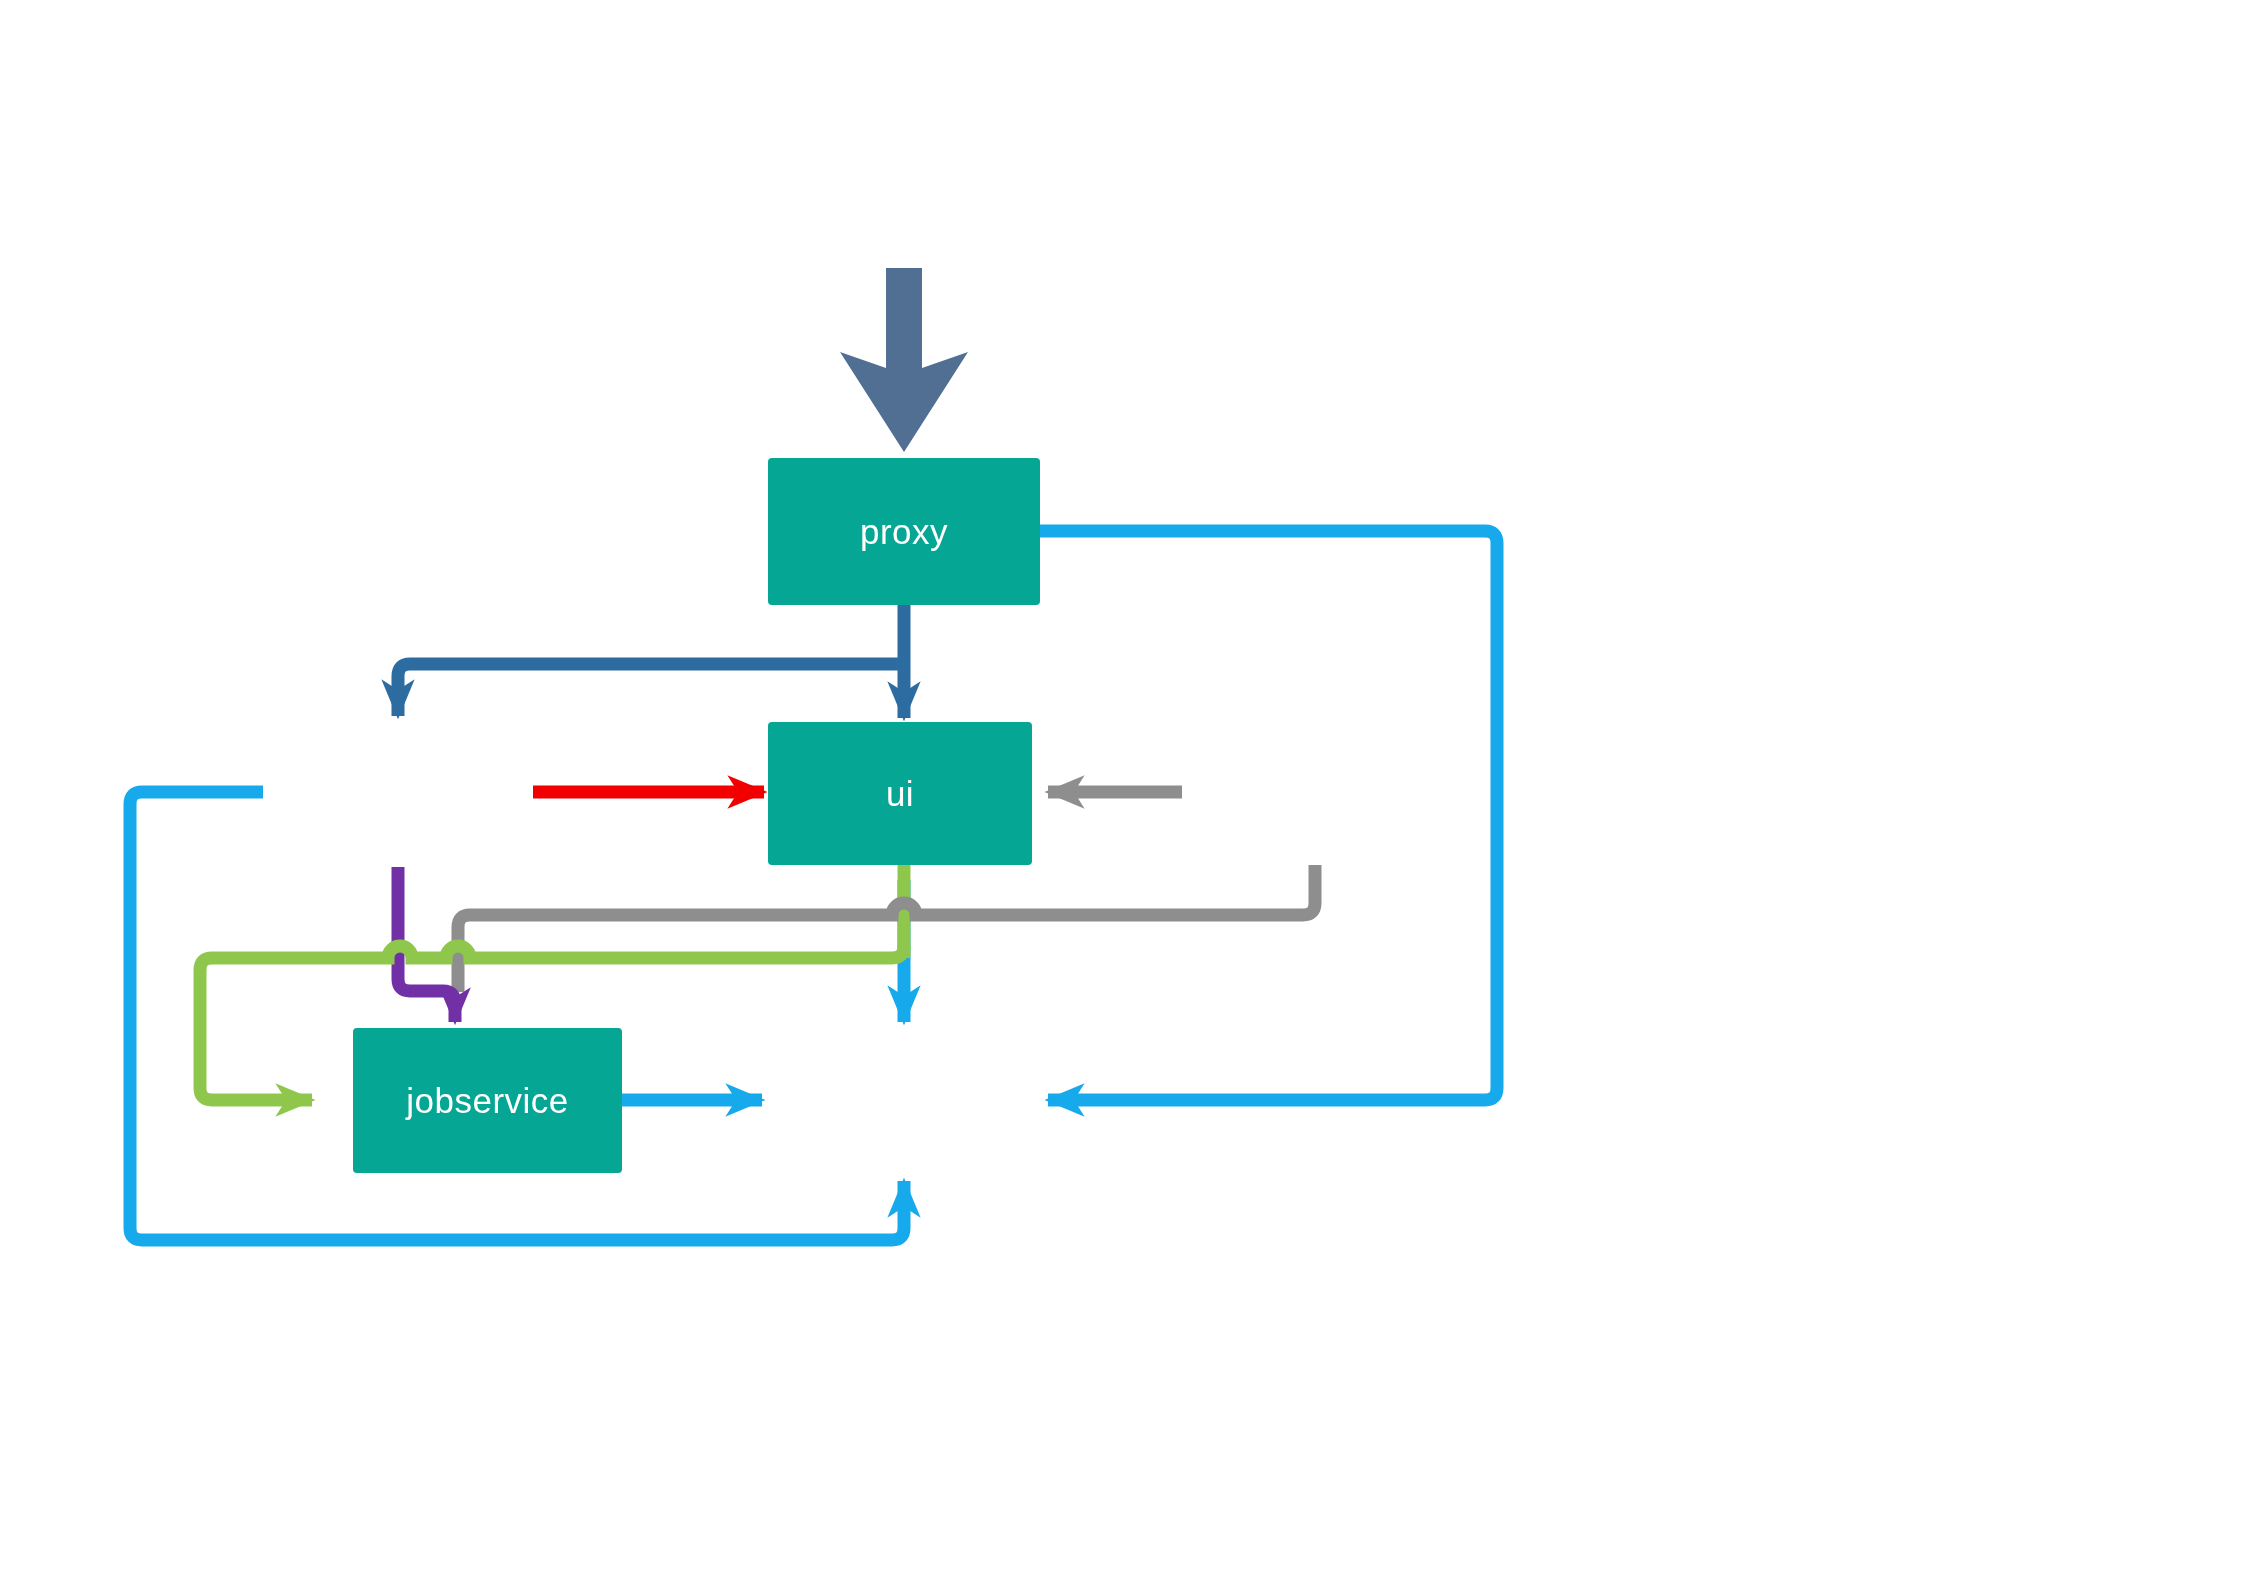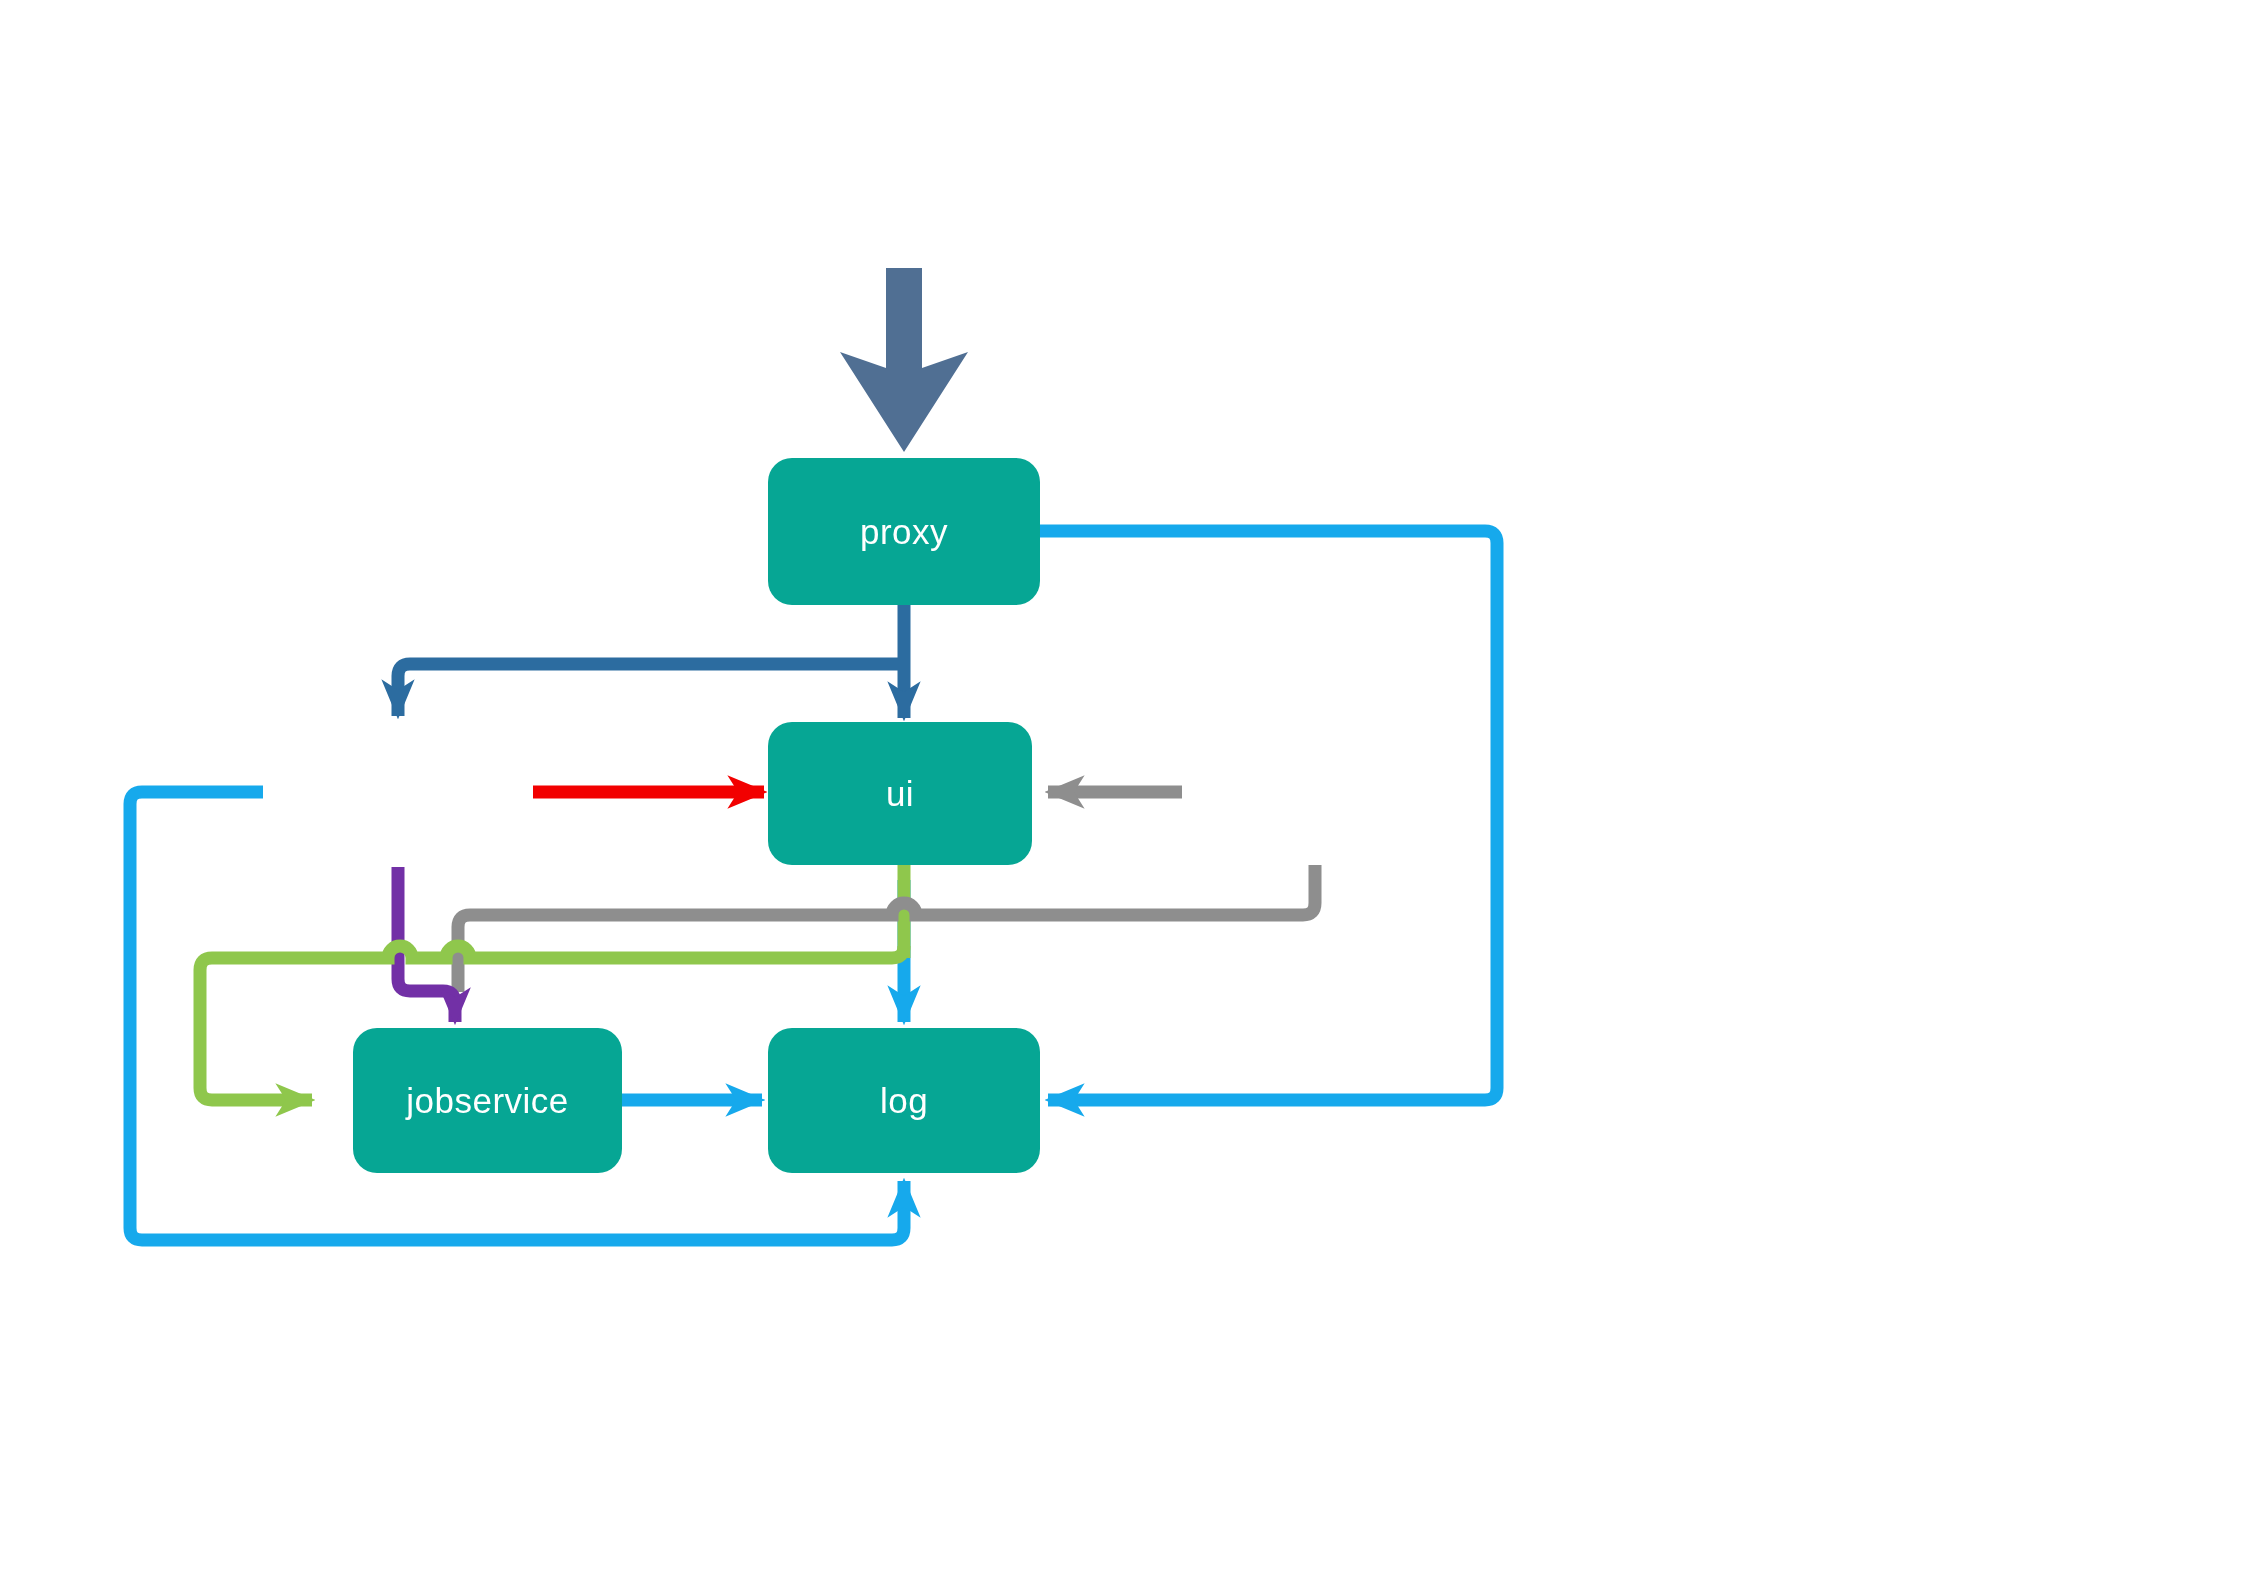--- a/index.html
+++ b/index.html
@@ -19,21 +19,21 @@
   .f-darkblue{fill:var(--dark-blue);}
   .f-red{fill:var(--red);}
   .f-gray{fill:var(--gray);}
   .f-purple{fill:var(--purple);}
   .f-green{fill:var(--green);}
   .f-cyan{fill:var(--cyan);}
   .f-entry{fill:var(--entry-arrow);}
   .node{
     position:absolute;width:272px;height:145px;
     background:var(--node-fill);color:var(--node-text);
-    border-radius:24px;
+    border-radius:4px;
     display:flex;align-items:center;justify-content:center;
     font-size:35px;letter-spacing:0.5px;
   }
   .node span{display:block;}
   #node-proxy{left:768px;top:458px;width:272px;height:147px;}
   #node-registry{left:263px;top:720px;width:270px;height:147px;}
   #node-ui{left:768px;top:722px;width:264px;height:143px;}
   #node-adminserver{left:1182px;top:722px;width:271px;height:143px;}
   #node-jobservice{left:318px;top:1028px;width:269px;height:145px;margin-left:35px;}
   #node-log{left:768px;top:1028px;width:272px;height:145px;}
@@ -94,17 +94,14 @@
 
   <div class="node" id="node-proxy">
     <span>proxy</span>
   </div>
   <div class="node" id="node-ui">
     <span>ui</span>
   </div>
   <div class="node" id="node-jobservice">
     <span>jobservice</span>
   </div>
-  <div class="node" id="node-log">
-    <span>log</span>
-  </div>
 
 </div>
 
 </body></html>

